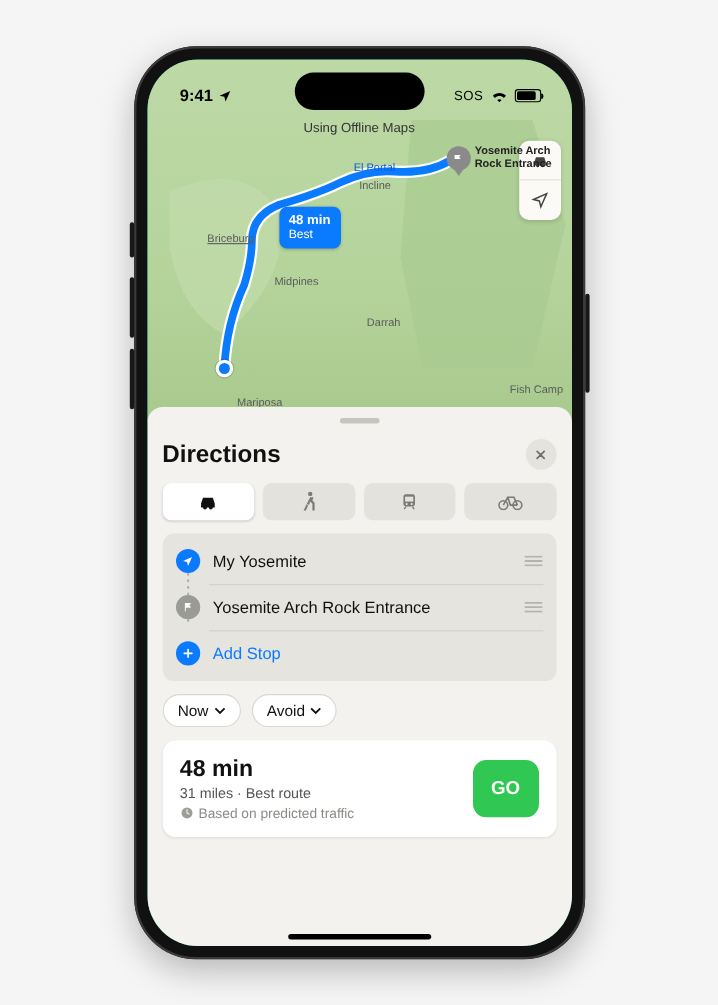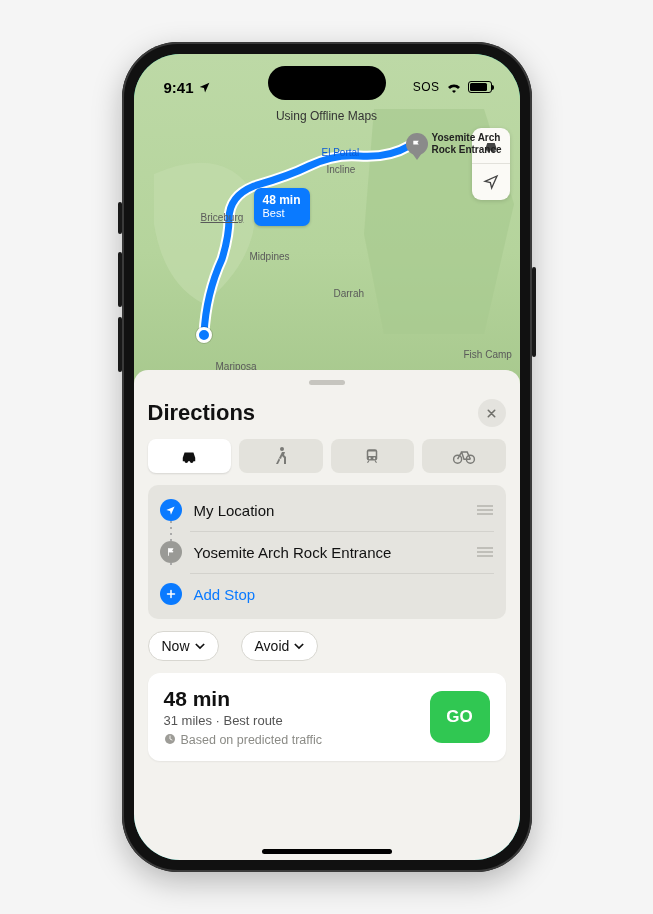--- a/index.html
+++ b/index.html
@@ -219,21 +219,21 @@
   .wp-label { flex:1; }
   .wp-label.link { color:#0a7aff; }
   .wp-handle { color:#a6a5a0; }
   .wp-dots{
     position:absolute; left: 22px; top: 34px; height: 48px;
     width: 2px;
     background-image: radial-gradient(circle,#aaa 1px, transparent 1.2px);
     background-size: 2px 6px;
   }
 
-  .pill-row { display:flex; gap:22px; }
+  .pill-row { display:flex; gap:10px; }
   .pill {
     background:#fff;
     border:1px solid #d8d7d1;
     border-radius: 18px;
     padding: 6px 13px;
     font-size: 14px;
     display:flex; align-items:center; gap:5px;
     color:#111;
   }
 
@@ -327,21 +327,21 @@
       <div class="dest-pin">
         <svg width="11" height="11" viewBox="0 0 24 24" fill="#fff">
             <path d="M5 3v18M5 4h12l-3 4 3 4H5"></path>
           </svg>
       </div>
       <div class="origin-dot"></div>
 
       <div class="map-label" style="top:78px;left:298px;font-weight:600;color:#222;line-height:1.15;">Yosemite Arch<br>Rock Entrance</div>
       <div class="map-label" style="top:93px;left:188px;color:#0a5ad6;">El Portal</div>
       <div class="map-label" style="top:110px;left:193px;">Incline</div>
-      <div class="map-label" style="top:158px;left:67px;text-decoration:underline;">Briceburg</div>
+      <div class="map-label" style="top:158px;left:55px;text-decoration:underline;">Briceburg</div>
       <div class="map-label" style="top:197px;left:116px;">Midpines</div>
       <div class="map-label" style="top:234px;left:200px;">Darrah</div>
       <div class="map-label" style="top:275px;left:82px;margin-top:32px;">Mariposa</div>
       <div class="map-label" style="top:295px;left:330px;">Fish Camp</div>
     </div>
 
     <div class="sheet">
       <div class="grabber"></div>
 
       <div class="sheet-header">
@@ -385,21 +385,21 @@
       </div>
 
       <div class="waypoints" style="position:relative;">
         <div class="wp-dots"></div>
         <div class="wp-row">
           <div class="wp-icon loc">
             <svg width="11" height="11" viewBox="0 0 24 24" fill="#fff">
                 <path d="M3 11l18-8-8 18-2-8-8-2z"></path>
               </svg>
           </div>
-          <div class="wp-label">My Location</div>
+          <div class="wp-label">My Yosemite</div>
           <div class="wp-handle">
             <svg width="18" height="10" viewBox="0 0 18 10" stroke="#b4b3ad" stroke-width="1.6">
                 <path d="M1 1h16M1 5h16M1 9h16"></path>
               </svg>
           </div>
         </div>
         <div class="wp-row">
           <div class="wp-icon dest">
             <svg width="10" height="10" viewBox="0 0 24 24" fill="#fff">
                 <path d="M6 3v18M6 4h11l-3 4 3 4H6" stroke="#fff" stroke-width="2"></path>

